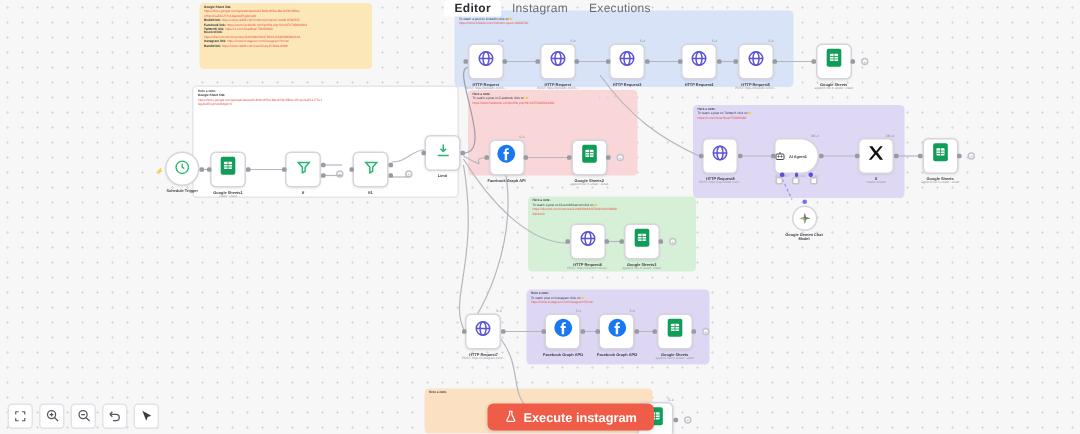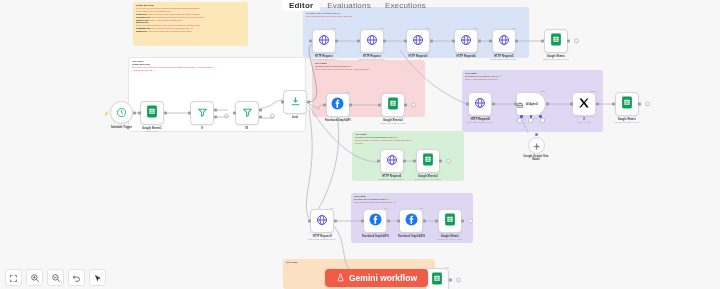--- a/index.html
+++ b/index.html
@@ -11,21 +11,21 @@
   }
   
   #canvas {
     position:absolute; inset:0;
     background-color:#f7f7f8;
     background-image: radial-gradient(circle, #dcdce1 0.7px, transparent 0.7px);
     background-size: 10px 10px;
   }
   
   #tabbar {
-    position:absolute; left:282px; top:0; height:11px; width:180px;
+    position:absolute; left:296px; top:0; height:11px; width:180px;
     display:flex; align-items:flex-start; gap:0px; z-index:40;
   }
   .tab {
     font-size:8px; letter-spacing:.2px; color:#6b6b72;
     padding:0 7px; height:11px; line-height:12px; white-space:nowrap;
   }
   .tab.active { background:#fff; color:#2d2d33; border-radius:3px 3px 0 0; font-weight:600; }
   
   .sticky { position:absolute; border-radius:3px; overflow:hidden; }
   .sticky .note-txt {
@@ -117,21 +117,21 @@
   
   .dots { position:absolute; font-size:3px; color:#b9b9c1; letter-spacing:1px; z-index:35;}
 </style>
 </head>
 <body>
 
 <div id="canvas"></div>
 
 <div id="tabbar">
   <div class="tab active">Editor</div>
-  <div class="tab">Evaluations</div>
+  <div class="tab">Instagram</div>
   <div class="tab">Executions</div>
 </div>
 
 <div class="sticky sticky-yellow-top">
   <div class="note-txt"><span class="note-lbl">Google Sheet link:</span><br><span class="note-url">https://docs.google.com/spreadsheets/d/1Bc9cdXBsc9bzdc5bh3fBoo-<br>oHcpvzkaE1kJ7Xv1AgubwEhgbn/edit</span><br><span class="note-lbl">Reddit link:</span> <span class="note-url">https://www.reddit.com/r/n8n/comments/.reddit-9790/5/5/</span><br><span class="note-lbl">Facebook link:</span> <span class="note-url">https://www.facebook.com/profile.php?id=6976789494864</span><br><span class="note-lbl">Twitter/X link:</span> <span class="note-url">https://x.com/Sha/Blue/758200380</span><br><span class="note-lbl">Discord link:</span><br><span class="note-url">https://discord.com/channels/1168339633437932/1162483983962166</span><br><span class="note-lbl">Instagram link:</span> <span class="note-url">https://www.instagram.com/instagram/?hl=en</span><br><span class="note-lbl">Bandit link:</span> <span class="note-url">https://www.reddit.com/user/Diary-Eclitize-8296/</span></div>
 </div>
 
 <div class="sticky sticky-white-left">
   <div class="note-txt"><span class="note-head">Here a note:</span><br><span class="note-lbl">Google Sheet link:</span><br><span class="note-url">https://docs.google.com/spreadsheets/d/1Bc9cdXBsc9bzdc5bh3fBoo-oHcpvzkaE1kJ7Xv1<br>AgubwEhgbn/edit#gid=0</span></div>
 </div>
@@ -635,21 +635,21 @@
 </div>
 <div class="stub" style="left:456px; top:280px;">+</div>
 
 <button id="exec">
   <span>
     <svg width="9" height="9" viewBox="0 0 24 24" fill="none" stroke="#fff" stroke-width="2">
         <path d="M9 3h6"></path>
         <path d="M10 3v6L5 19a1.5 1.5 0 0 0 1.3 2h11.4A1.5 1.5 0 0 0 19 19l-5-10V3"></path>
       </svg>
   </span>
-  <span>Gemini workflow</span>
+  <span>Execute instagram</span>
 </button>
 
 <div id="toolbar">
   <div class="tbtn">
     <span>
       <svg width="9" height="9" viewBox="0 0 24 24" fill="none" stroke="#55555e" stroke-width="2">
           <path d="M4 9V4h5"></path>
           <path d="M20 9V4h-5"></path>
           <path d="M4 15v5h5"></path>
           <path d="M20 15v5h-5"></path>

